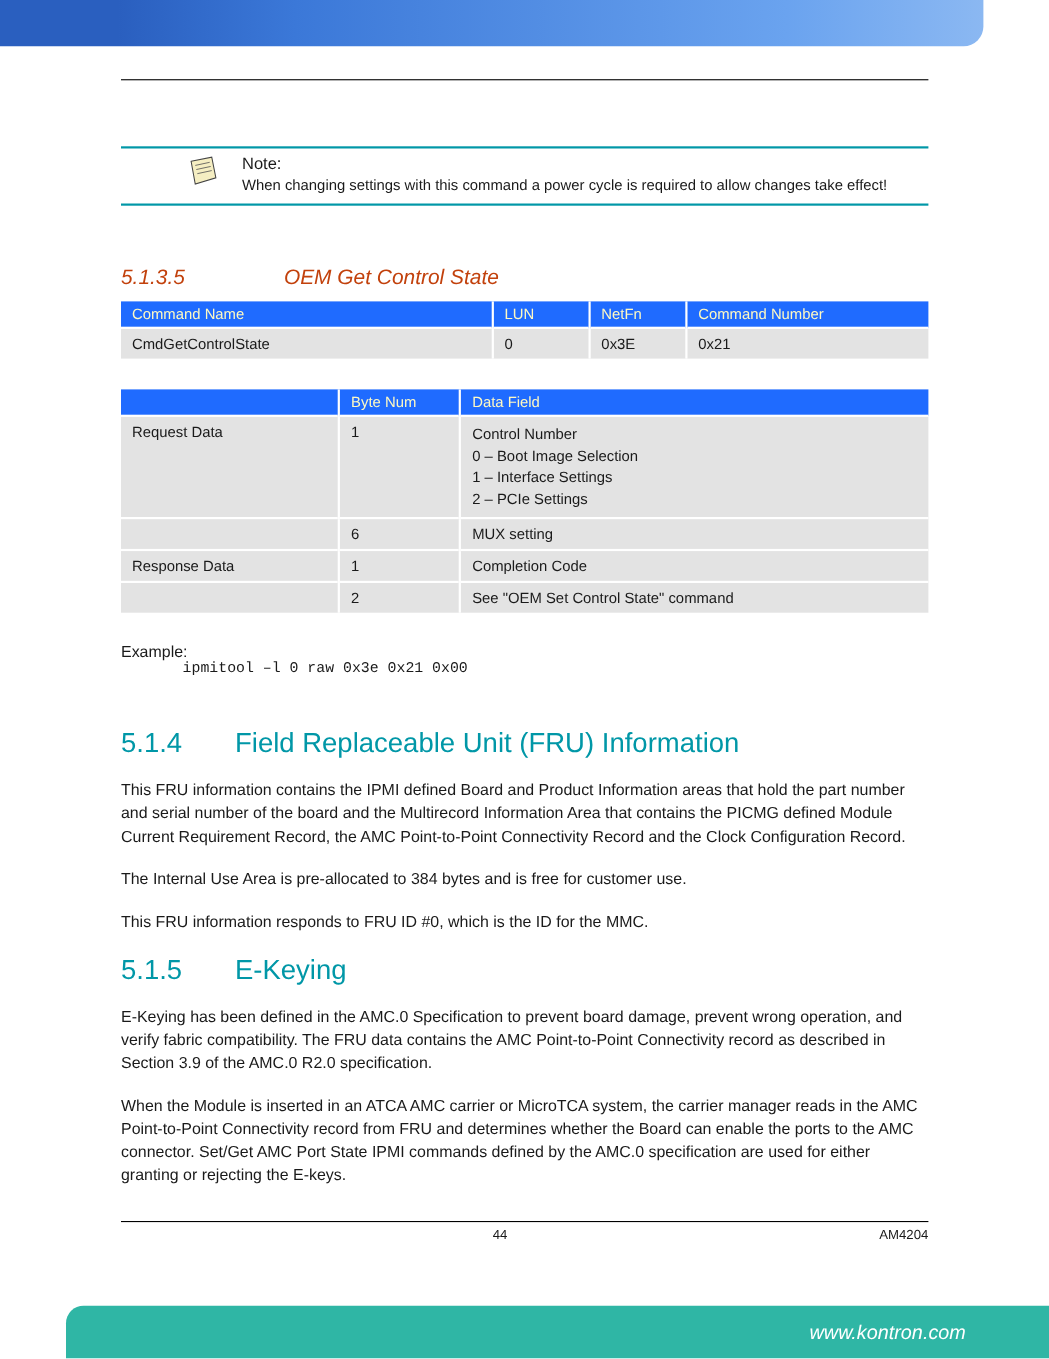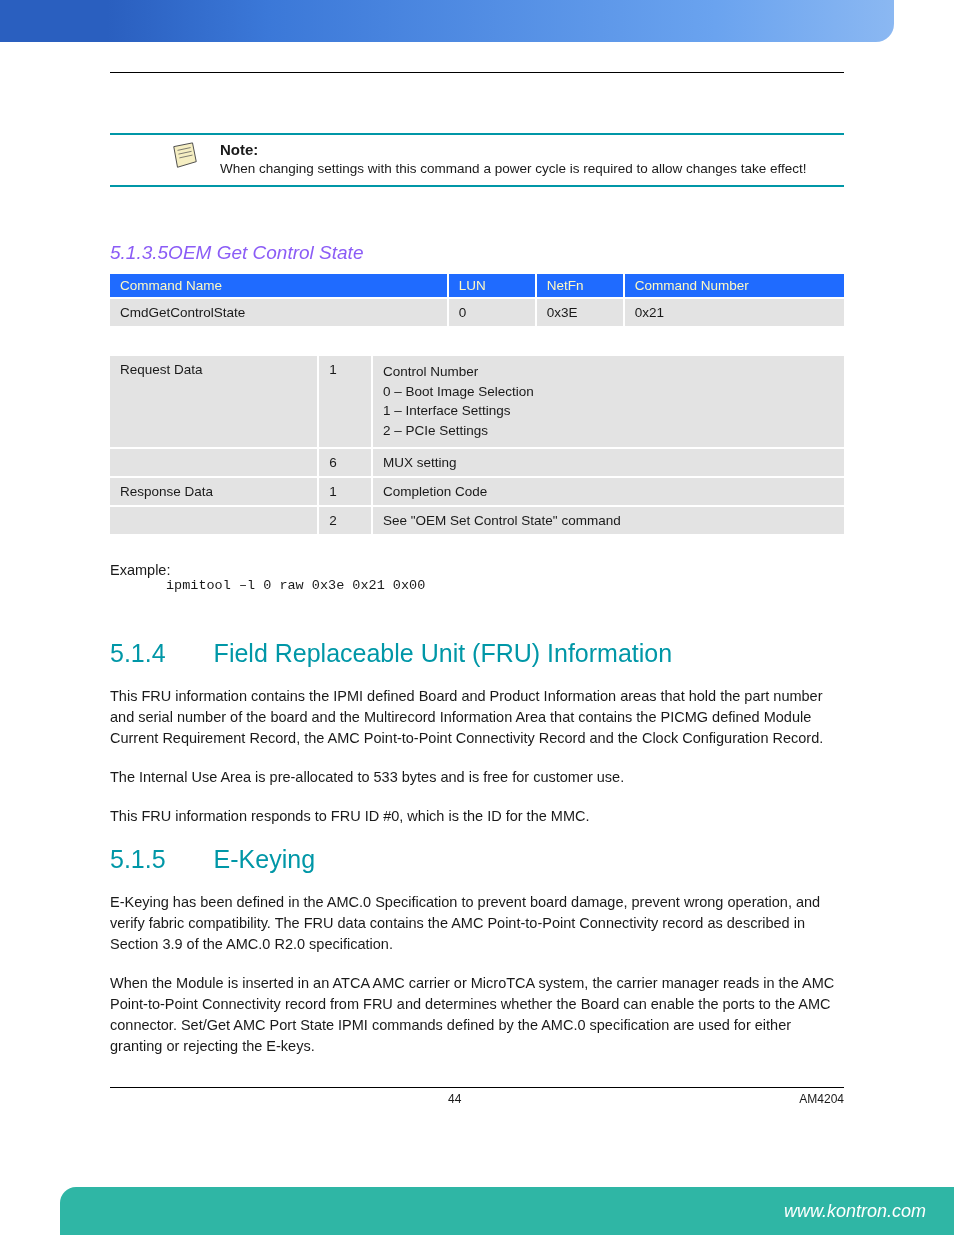--- a/index.html
+++ b/index.html
@@ -30,26 +30,27 @@
     margin-bottom: 55px;
   }
   .note-rule { border:none; border-top:2px solid #0097a7; }
   .note-body {
     display:flex;
     align-items:flex-start;
     padding:6px 0 6px 58px;
     gap:18px;
   }
   .note-icon svg { width:34px; height:30px; }
-  .note-text strong { font-weight:700; font-size:15px; }
+  .note-text strong { font-weight:400; font-size:15px; }
   .note-text div { font-size:13.5px; line-height:1.5; }
   
   .subsub {
     display:flex;
-    color:#8b5cf6;
+    gap:90px;
+    color:#c2410c;
     font-style:italic;
     font-weight:500;
     font-size:19px;
     margin-bottom:10px;
   }
   
   table { width:100%; border-collapse:collapse; font-size:13.5px; margin-bottom:28px;}
   th {
     background:#1f6bff;
     color:#fef9c3;
@@ -105,21 +106,21 @@
   }
   .bottom-band {
     position:absolute;
     bottom:0; left:60px; right:0;
     height:48px;
     background:#2fb6a5;
     border-top-left-radius:16px;
     display:flex;
     justify-content:flex-end;
     align-items:center;
-    padding-right:28px;
+    padding-right:76px;
     color:#fff;
     font-size:18px;
     font-style:italic;
   }
 </style>
 </head>
 <body>
 
 <div class="top-band"></div>
 
@@ -160,20 +161,25 @@
       <td>CmdGetControlState</td>
       <td>0</td>
       <td>0x3E</td>
       <td>0x21</td>
     </tr>
   </tbody>
     </table>
 
   <table>
     <tbody>
+        <tr>
+      <th style="width:27%"></th>
+      <th style="width:15%">Byte Num</th>
+      <th>Data Field</th>
+    </tr>
     <tr>
       <td>Request Data</td>
       <td>1</td>
       <td class="multiline" style="white-space:pre-line">Control Number
 0 – Boot Image Selection
 1 – Interface Settings
 2 – PCIe Settings</td>
     </tr>
     <tr>
       <td></td>
@@ -194,21 +200,21 @@
     </table>
 
   <div class="example-label">Example:</div>
   <div class="code">ipmitool –l 0 raw 0x3e 0x21 0x00</div>
 
   <div class="h2">
     <span>5.1.4</span>
     <span>Field Replaceable Unit (FRU) Information</span>
   </div>
   <p class="para">This FRU information contains the IPMI defined Board and Product Information areas that hold the part number and serial number of the board and the Multirecord Information Area that contains the PICMG defined Module Current Requirement Record, the AMC Point-to-Point Connectivity Record and the Clock Configuration Record.</p>
-  <p class="para">The Internal Use Area is pre-allocated to 533 bytes and is free for customer use.</p>
+  <p class="para">The Internal Use Area is pre-allocated to 384 bytes and is free for customer use.</p>
   <p class="para">This FRU information responds to FRU ID #0, which is the ID for the MMC.</p>
 
   <div class="h2">
     <span>5.1.5</span>
     <span>E-Keying</span>
   </div>
   <p class="para">E-Keying has been defined in the AMC.0 Specification to prevent board damage, prevent wrong operation, and verify fabric compatibility. The FRU data contains the AMC Point-to-Point Connectivity record as described in Section 3.9 of the AMC.0 R2.0 specification.</p>
   <p class="para">When the Module is inserted in an ATCA AMC carrier or MicroTCA system, the carrier manager reads in the AMC Point-to-Point Connectivity record from FRU and determines whether the Board can enable the ports to the AMC connector. Set/Get AMC Port State IPMI commands defined by the AMC.0 specification are used for either granting or rejecting the E-keys.</p>
 </div>
 

